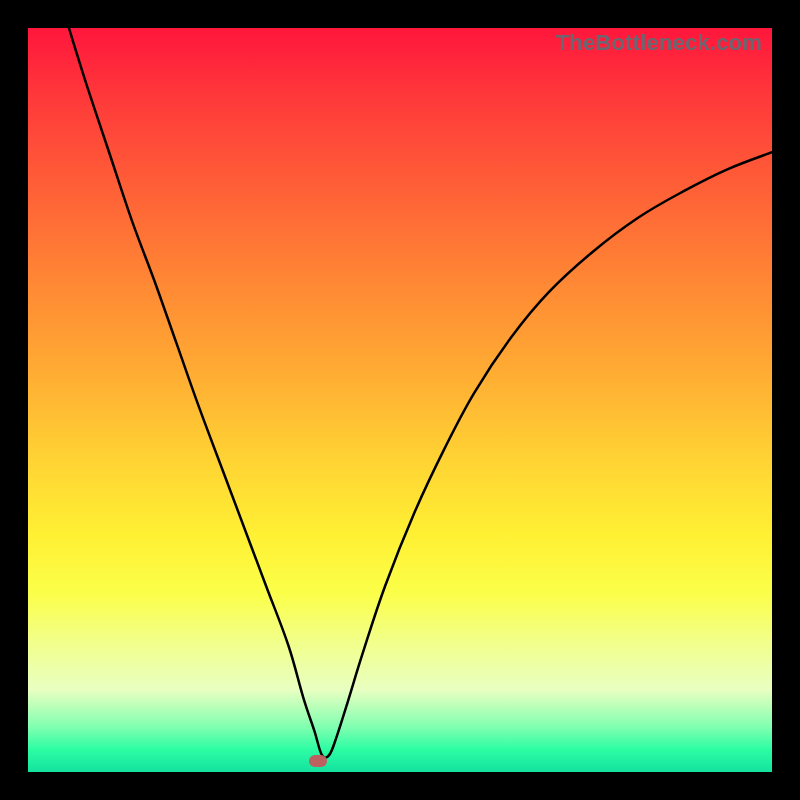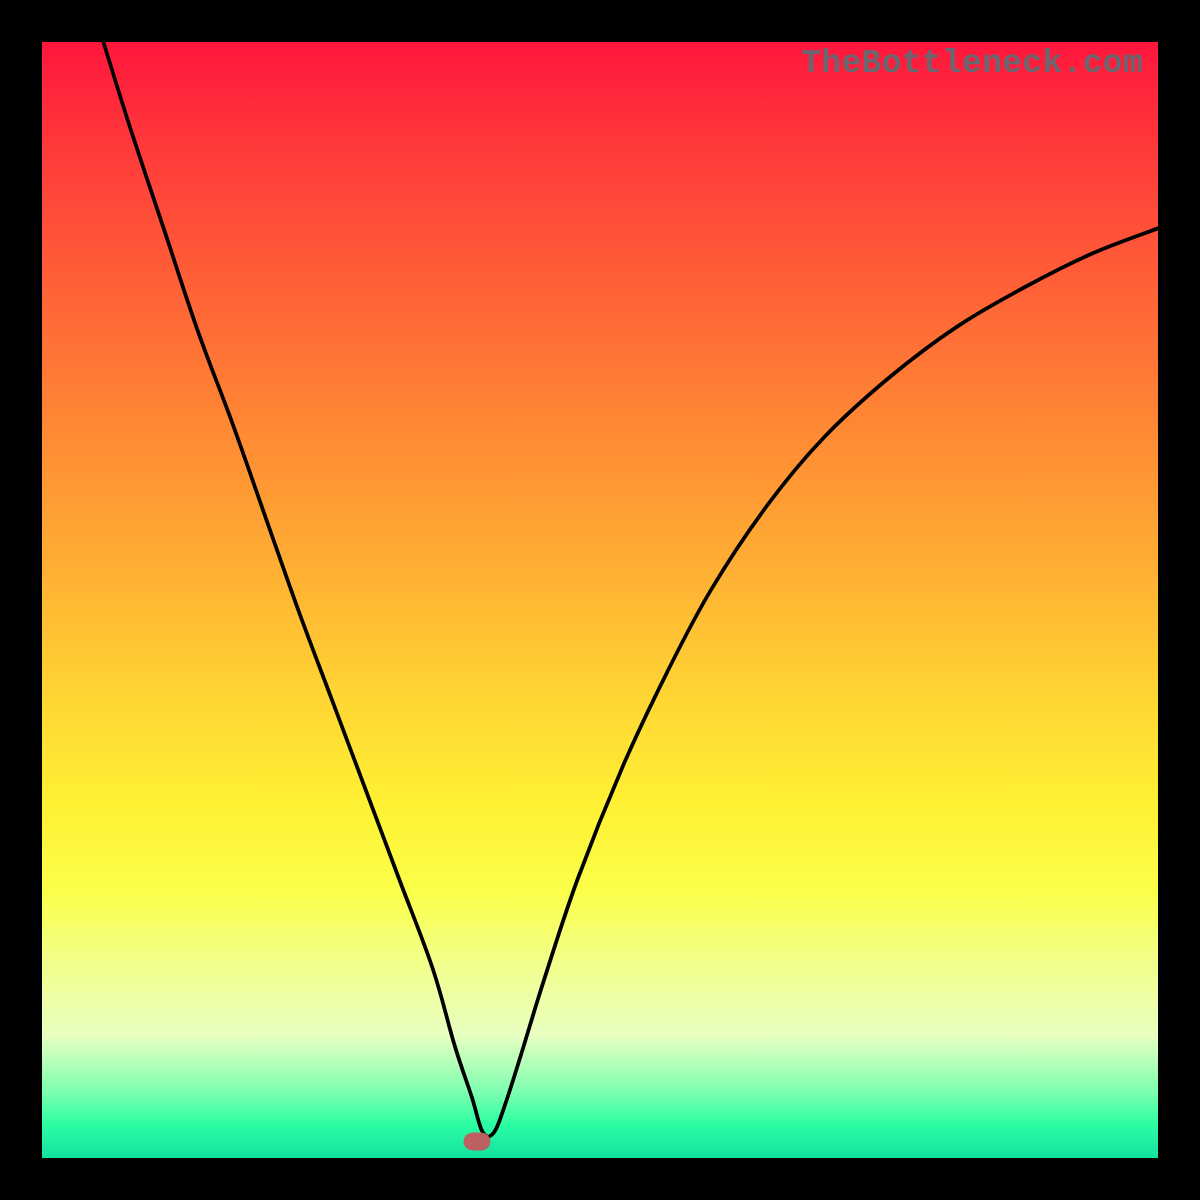--- a/index.html
+++ b/index.html
@@ -30,21 +30,21 @@
       #e8ffc1 89%,
       #7fffb0 94%,
       #2cfda3 97%,
       #13e29f 100%
     );
   }
   .attribution {
     position: absolute;
     top: 2px;
     right: 10px;
-    font-family: Liberation Mono, monospace;
+    font-family: Liberation Sans, sans-serif;
     font-size: 22px;
     font-weight: 600;
     color: #6b6770;
     letter-spacing: 0.2px;
   }
   svg.curve {
     position: absolute;
     left: 0; top: 0;
     width: 744px; height: 744px;
   }

